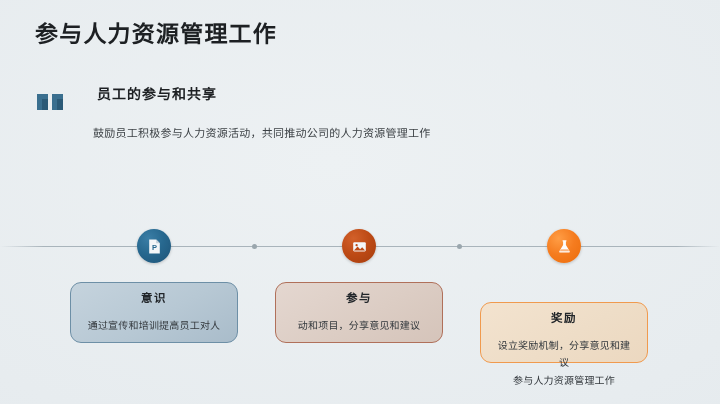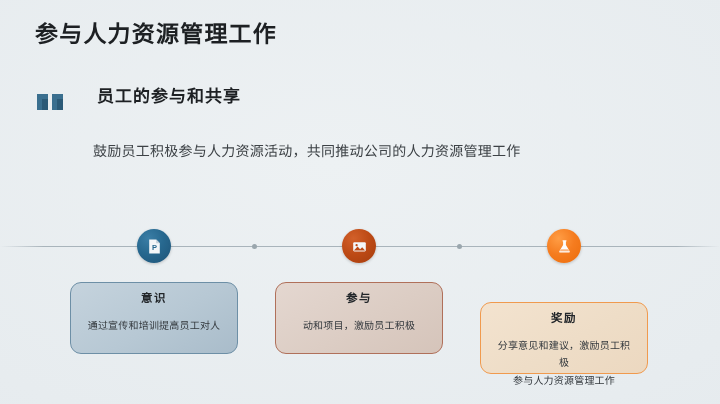--- a/index.html
+++ b/index.html
@@ -48,33 +48,34 @@
   .quote-mark {
     width: 30px;
     height: 28px;
     flex: 0 0 auto;
     margin-top: 2px;
   }
   .quote-mark svg { display: block; }
 
   .subtitle {
     margin-left: 31px;
-    font-size: 17px;
+    font-size: 14px;
     font-weight: 700;
     letter-spacing: 1px;
     color: #1d2023;
     white-space: nowrap;
     line-height: 1.35;
+    font-family: Liberation Mono, monospace;
   }
 
   .lead-text {
     position: absolute;
     left: 80px;
-    top: 140px;
-    font-size: 14px;
+    top: 124px;
+    font-size: 11px;
     color: #3d4246;
     letter-spacing: 0.25px;
     white-space: nowrap;
     padding-left: 13px;
   }
 
   
   .timeline {
     position: absolute;
     left: 0;
@@ -114,21 +115,21 @@
 
   .node-1 { background: radial-gradient(circle at 34% 28%, #3a7ea6 0%, #27688f 45%, #1d5276 100%); }
   .node-2 { background: radial-gradient(circle at 34% 28%, #d2602a 0%, #bd4a15 48%, #a53c0d 100%); }
   .node-3 { background: radial-gradient(circle at 34% 28%, #ff9d45 0%, #f57c1f 48%, #ec6c0a 100%); }
 
   
   .card {
     position: absolute;
     top: 282px;
     width: 168px;
-    height: 72px;
+    height: 61px;
     border-radius: 11px;
     border: 1.3px solid #888;
     box-sizing: border-box;
     padding-top: 9px;
     text-align: center;
   }
   .card-1 {
     left: 70px;
     background: linear-gradient(150deg, #c5d3dd 0%, #b7c8d4 55%, #a9bcca 100%);
     border-color: #6d8fa6;
@@ -223,25 +224,25 @@
   <div class="card card-1">
     <div class="card-title">意识</div>
     <div class="card-body">
       <div>通过宣传和培训提高员工对人</div>
     </div>
   </div>
 
   <div class="card card-2">
     <div class="card-title">参与</div>
     <div class="card-body">
-      <div>动和项目，激励员工积极</div>
+      <div>动和项目，分享意见和建议</div>
     </div>
   </div>
 
   <div class="card card-3">
     <div class="card-title">奖励</div>
     <div class="card-body">
-      <div>分享意见和建议，激励员工积极</div>
+      <div>设立奖励机制，分享意见和建议</div>
       <div>参与人力资源管理工作</div>
     </div>
   </div>
 
 </div>
 
 </body></html>

